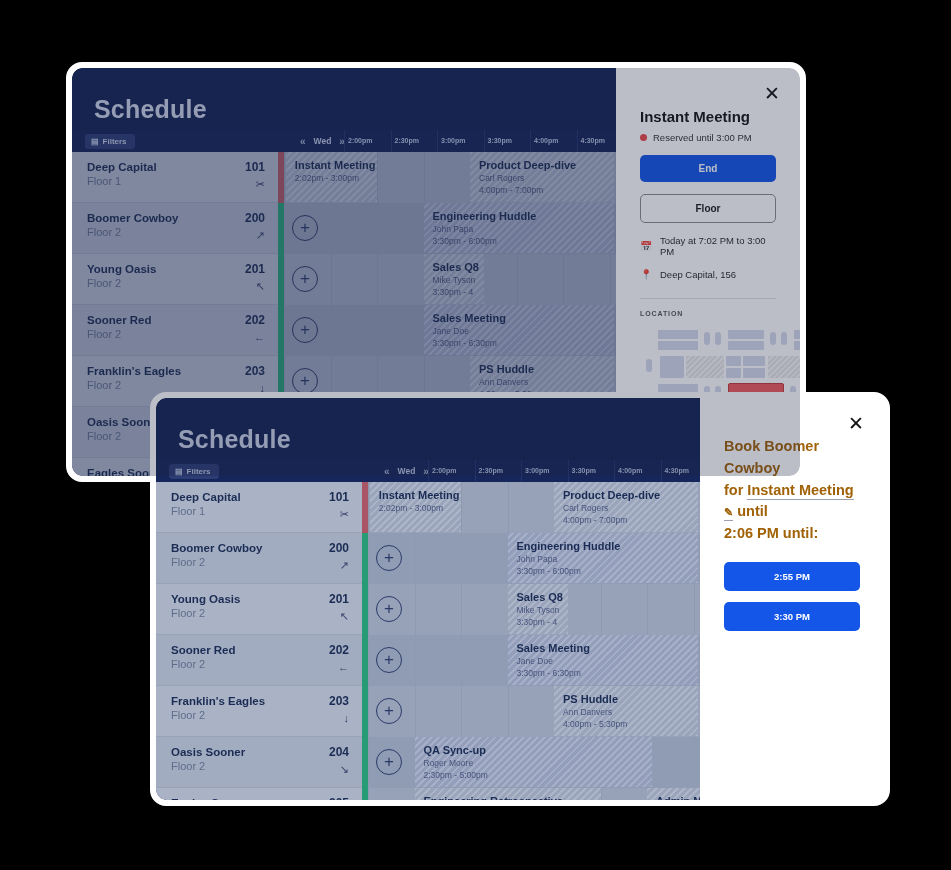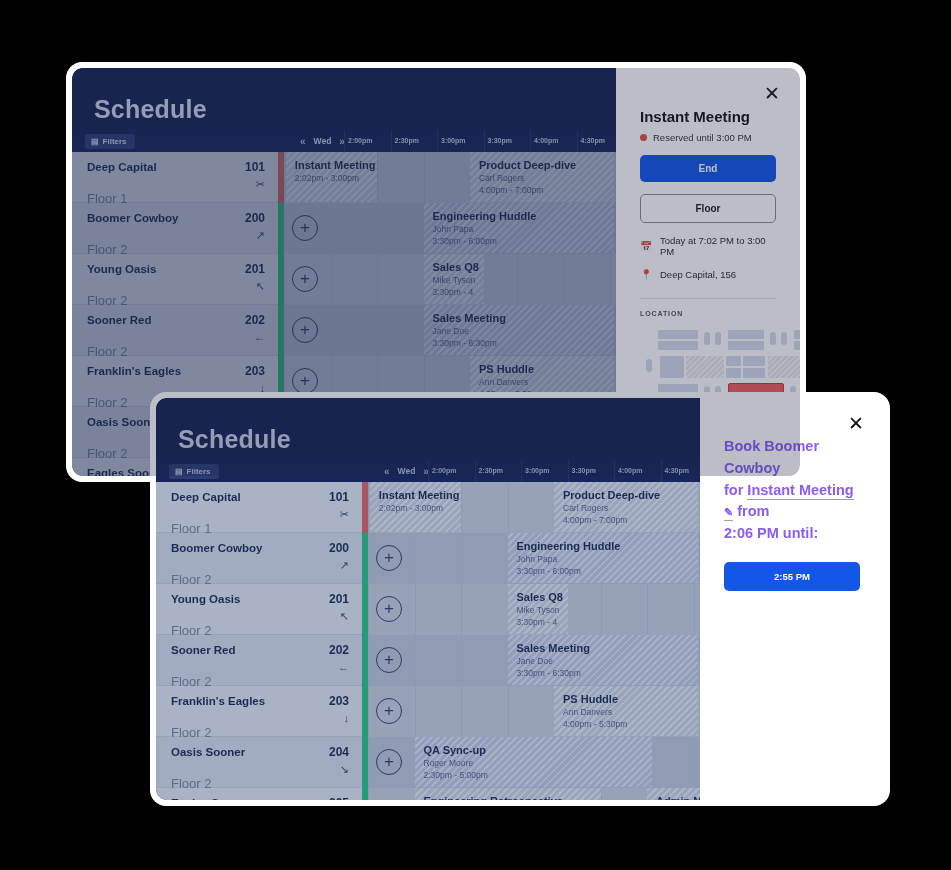--- a/index.html
+++ b/index.html
@@ -43,21 +43,21 @@
 
   .grid-wrap { position:relative; height:calc(100% - 84px); }
 
   .row { position:relative; height:51px; display:flex; }
   .row:nth-child(odd)  .roomcell { background:#aab3c6; }
   .row:nth-child(even) .roomcell { background:#a2acc0; }
 
   .roomcell { width:206px; flex:0 0 206px; position:relative;
               padding:9px 12px 0 15px; border-bottom:1px solid #98a3b8; }
   .room-name { font-size:11.5px; font-weight:700; color:#1b2c54; }
-  .room-floor { font-size:13px; color:#5e6c8a; margin-top:18px; }
+  .room-floor { font-size:11px; color:#5e6c8a; margin-top:2px; }
   .room-num { position:absolute; right:13px; top:8px; font-size:12px; font-weight:700;
               color:#1b2c54; }
   .room-ico { position:absolute; right:13px; top:26px; font-size:11px; color:#33406a; }
 
   .statusbar { width:6px; flex:0 0 6px; }
   .st-red   { background:#a85565; }
   .st-green { background:#279a76; }
 
   .tracks { position:relative; flex:1; background:#97a2b9; }
   .row:nth-child(even) .tracks { background:#909bb4; }
@@ -102,21 +102,21 @@
   .mhatch { position:absolute; border-radius:1px;
             background:repeating-linear-gradient(-45deg,#e6e6e6 0 2px,#f6f6f6 2px 4px); }
   .mdot { position:absolute; width:6px; height:13px; border-radius:3px;
           background:#d5dced; }
   .mhl { position:absolute; background:#ef5b5b; border:1px solid #c53b3b;
          border-radius:2px; color:#7d1c1c; font-size:6px; font-weight:700;
          display:flex; align-items:center; justify-content:center; }
 
   
   .bpanel { flex:1; background:#fff; position:relative; padding:38px 24px 0 24px; }
-  .bhead { font-size:14.5px; font-weight:700; color:#8b5cf6; line-height:1.5; }
+  .bhead { font-size:14.5px; font-weight:700; color:#a16207; line-height:1.5; }
   .bhead .edit-field { border-bottom:1.5px solid #9aa0ad; padding-bottom:1px;
                        display:inline; }
   .pencil { font-size:11px; }
   .bbtn { display:block; width:100%; text-align:center; border-radius:5px;
           font-size:9.5px; font-weight:700; padding:9px 0; margin-top:11px; }
   .bbtn-blue { background:#1456e8; color:#fff; }
   .bbtn-cancel { background:#fff; color:#1a1a1a; border:1px solid #7f879b; font-weight:400;
                  font-size:8.5px; }
 </style>
 </head>
@@ -590,23 +590,24 @@
                 </div>
               </div>
             </div>
           </div>
       </div>
 
       <div class="bpanel">
         <div class="closebtn">✕</div>
         <div class="bhead">
           <span>Book Boomer Cowboy</span><br>
-          <span>for </span><span class="edit-field"><span>Instant Meeting</span> <span class="pencil">✎</span></span><span> from</span><br>
+          <span>for </span><span class="edit-field"><span>Instant Meeting</span> <span class="pencil">✎</span></span><span> until</span><br>
           <span>2:06 PM until:</span>
         </div>
         <div style="margin-top:17px;">
           <div class="bbtn bbtn-blue">2:55 PM</div>
+          <div class="bbtn bbtn-blue">3:30 PM</div>
         </div>
       </div>
     </div>
   </div>
 
 </div>
 
 </body></html>

